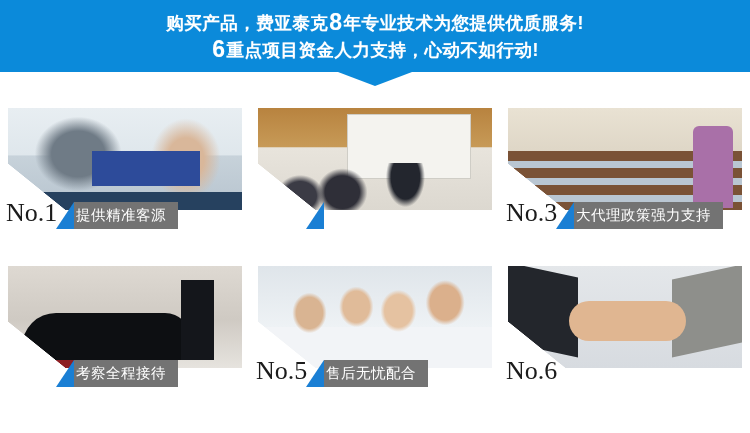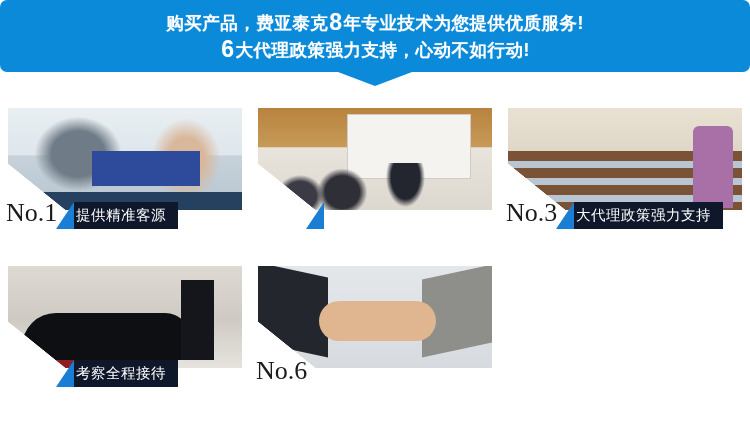--- a/index.html
+++ b/index.html
@@ -7,21 +7,20 @@
     width:750px;height:433px;background:#ffffff;
     font-family:"Liberation Sans","DejaVu Sans",sans-serif;
     overflow:hidden;
   }
   .page{position:relative;width:750px;height:433px;background:#fff;}
 
   
   .banner{
     position:absolute;left:0;top:0;width:750px;height:72px;
     background:#0b8ada;
-    border-radius:7px;
   }
   .banner-lines{
     position:absolute;left:0;top:0;width:750px;height:72px;
     display:flex;flex-direction:column;align-items:center;justify-content:center;
     gap:2px;
   }
   .banner-line{
     color:#ffffff;font-weight:bold;white-space:nowrap;
     letter-spacing:.5px;line-height:1.1;
     text-shadow:0 0 1px rgba(255,255,255,.35);
@@ -64,21 +63,21 @@
   }
   .tagwrap{
     position:absolute;top:106px;left:56px;height:27px;
     display:flex;align-items:stretch;max-width:190px;
   }
   .tag-skew{
     width:18px;background:#1a7fd4;
     clip-path:polygon(100% 0,100% 100%,0 100%);
   }
   .tag-body{
-    background:#0f172a;color:#ffffff;
+    background:#737373;color:#ffffff;
     display:flex;align-items:center;
     padding:0 12px 0 2px;
     font-size:14.5px;letter-spacing:.5px;white-space:nowrap;
   }
 
   
   .sc{position:absolute;inset:0;}
   .s1{background:
       radial-gradient(ellipse 70px 60px at 30% 45%,#6f7b86 0 38%,rgba(111,123,134,0) 62%),
       radial-gradient(ellipse 60px 70px at 76% 50%,#d9b79a 0 30%,rgba(217,183,154,0) 58%),
@@ -115,21 +114,21 @@
 <body>
 
 <div class="page">
 
   <div class="banner">
     <div class="banner-lines">
       <div class="banner-line l1">
         <span>购买产品，费亚泰克</span><span class="num">8</span><span>年专业技术为您提供优质服务!</span>
       </div>
       <div class="banner-line l2">
-        <span class="num">6</span><span>大代理政策强力支持，心动不如行动!</span>
+        <span class="num">6</span><span>重点项目资金人力支持，心动不如行动!</span>
       </div>
     </div>
   </div>
   <div class="banner-notch"></div>
 
   <div class="grid">
 
     <div class="card">
       <div class="photo">
         <div class="sc s1">
@@ -181,20 +180,34 @@
             <div class="man"></div>
         </div>
         <div class="cut"></div>
       </div>
       <div class="tagwrap">
         <div class="tag-skew"></div>
         <div class="tag-body">考察全程接待</div>
       </div>
     </div>
 
+    <div class="card">
+      <div class="photo">
+        <div class="sc s5">
+          <div class="shirts"></div>
+            <div class="heads"></div>
+        </div>
+        <div class="cut"></div>
+      </div>
+      <div class="numlabel">No.5</div>
+      <div class="tagwrap">
+        <div class="tag-skew"></div>
+        <div class="tag-body">售后无忧配合</div>
+      </div>
+    </div>
 
     <div class="card">
       <div class="photo">
         <div class="sc s6">
           <div class="sleeveL"></div>
             <div class="sleeveR"></div>
             <div class="hands"></div>
         </div>
         <div class="cut"></div>
       </div>

